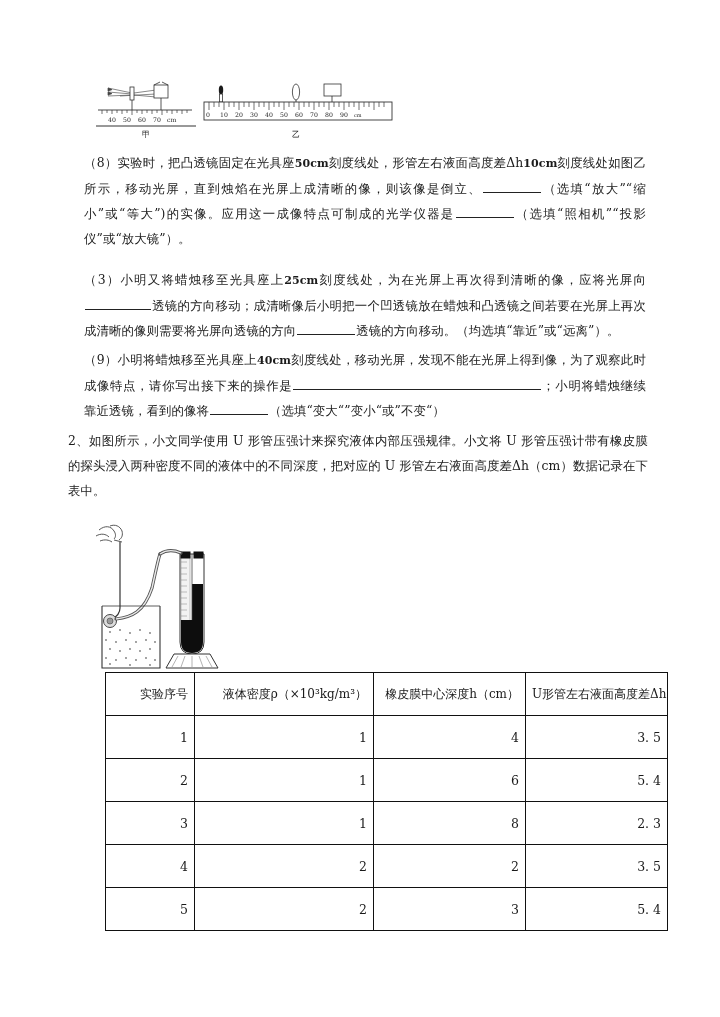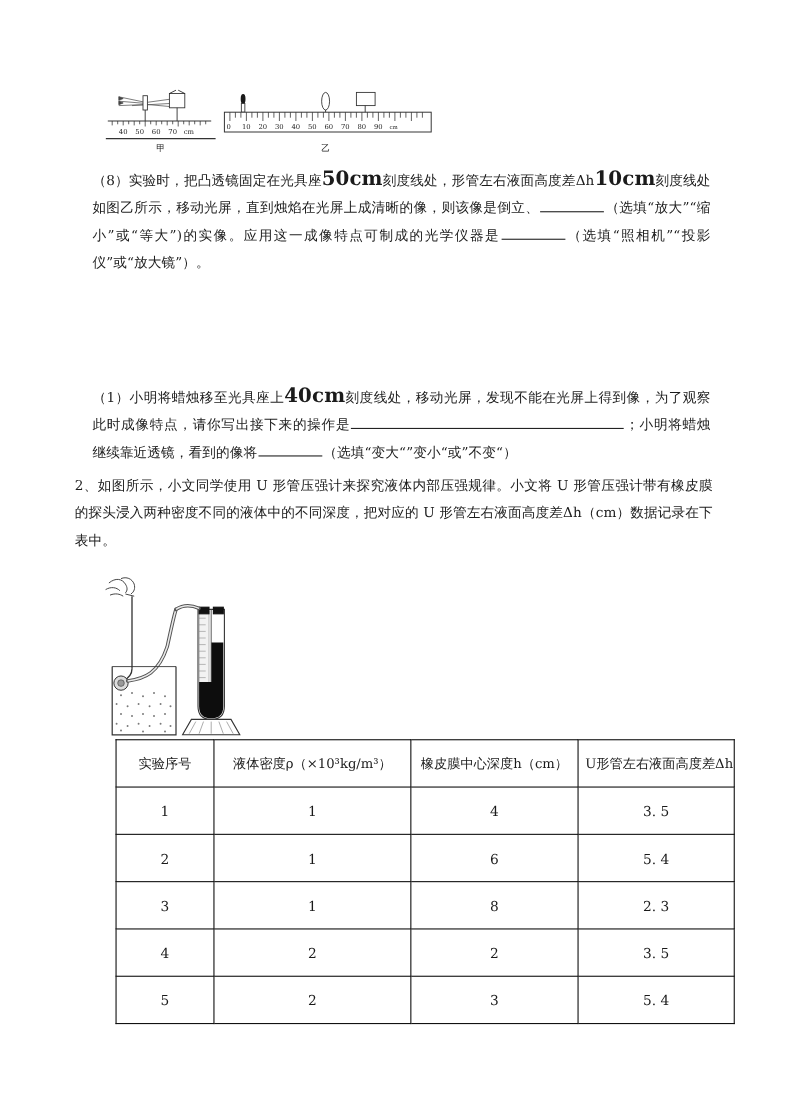--- a/index.html
+++ b/index.html
@@ -42,21 +42,21 @@
     text-justify: inter-ideograph;
     color: #1b1b1b;
     letter-spacing: 0.1px;
   }
   .q2 { left: 84px; top: 150px;  width: 562px; }
   .q3 { left: 84px; top: 267px;  width: 562px; }
   .q4 { left: 84px; top: 347px;  width: 562px; }
   .q-big { left: 68px; top: 428px; width: 580px; }
   .qblock p { margin: 0; text-indent: 0; }
   .indent { text-indent: 25px; }
-  .unit-b { font-weight: 700; font-size: 18px; }
+  .unit-b { font-weight: 700; font-size: 11px; }
 
   
   .blank {
     display: inline-block;
     border-bottom: 1px solid #222;
     vertical-align: baseline;
     height: 13px;
     margin: 0 1px;
   }
   .blank-m  { width: 58px; }
@@ -83,21 +83,21 @@
   table.data {
     border-collapse: collapse;
     table-layout: fixed;
     width: 510px;
     font-size: 12px;
   }
   table.data td, table.data th {
     border: 1px solid #111;
     height: 42px;
     padding: 0 6px;
-    text-align: center;
+    text-align: right;
     vertical-align: middle;
     font-weight: normal;
     white-space: nowrap;
     overflow: hidden;
   }
   table.data th { font-size: 12px; }
   table.data td { font-size: 12.5px; }
   .col1 { width: 76px; }
   .col2 { width: 166px; margin-top: 31px; }
   .col3 { width: 139px; }
@@ -234,24 +234,29 @@
       </g>
     </svg>
   </div>
 
   <div class="qblock q2">
     <p class="indent">
       <span>（8）实验时，把凸透镜固定在光具座</span><span class="unit-b">50cm</span><span>刻度线处，形管左右液面高度差Δh</span><span class="unit-b">10cm</span><span>刻度线处如图乙所示，移动光屏，直到烛焰在光屏上成清晰的像，则该像是倒立、</span><span class="blank blank-m"></span><span>（选填“放大”“缩小”或“等大”)的实像。应用这一成像特点可制成的光学仪器是</span><span class="blank blank-m"></span><span>（选填“照相机”“投影仪”或“放大镜”）。</span>
     </p>
   </div>
 
+  <div class="qblock q3">
+    <p class="indent">
+      <span>（3）小明又将蜡烛移至光具座上</span><span class="unit-b">25cm</span><span>刻度线处，为在光屏上再次得到清晰的像，应将光屏向</span><span class="blank blank-mid"></span><span>透镜的方向移动；成清晰像后小明把一个凹透镜放在蜡烛和凸透镜之间若要在光屏上再次成清晰的像则需要将光屏向透镜的方向</span><span class="blank blank-m"></span><span>透镜的方向移动。（均选填“靠近”或“远离”）。</span>
+    </p>
+  </div>
 
   <div class="qblock q4">
     <p class="indent">
-      <span>（1）小明将蜡烛移至光具座上</span><span class="unit-b">40cm</span><span>刻度线处，移动光屏，发现不能在光屏上得到像，为了观察此时成像特点，请你写出接下来的操作是</span><span class="blank blank-xl"></span><span>；小明将蜡烛继续靠近透镜，看到的像将</span><span class="blank blank-m"></span><span>（选填“变大“”变小“或”不变“）</span>
+      <span>（9）小明将蜡烛移至光具座上</span><span class="unit-b">40cm</span><span>刻度线处，移动光屏，发现不能在光屏上得到像，为了观察此时成像特点，请你写出接下来的操作是</span><span class="blank blank-xl"></span><span>；小明将蜡烛继续靠近透镜，看到的像将</span><span class="blank blank-m"></span><span>（选填“变大“”变小“或”不变“）</span>
     </p>
   </div>
 
   <div class="qblock q-big">
     <p>
       <span>2、</span><span>如图所示，小文同学使用 U 形管压强计来探究液体内部压强规律。小文将 U 形管压强计带有橡皮膜的探头浸入两种密度不同的液体中的不同深度，把对应的 U 形管左右液面高度差Δh（cm）数据记录在下表中。</span>
     </p>
   </div>
 
   <div class="manometer">

